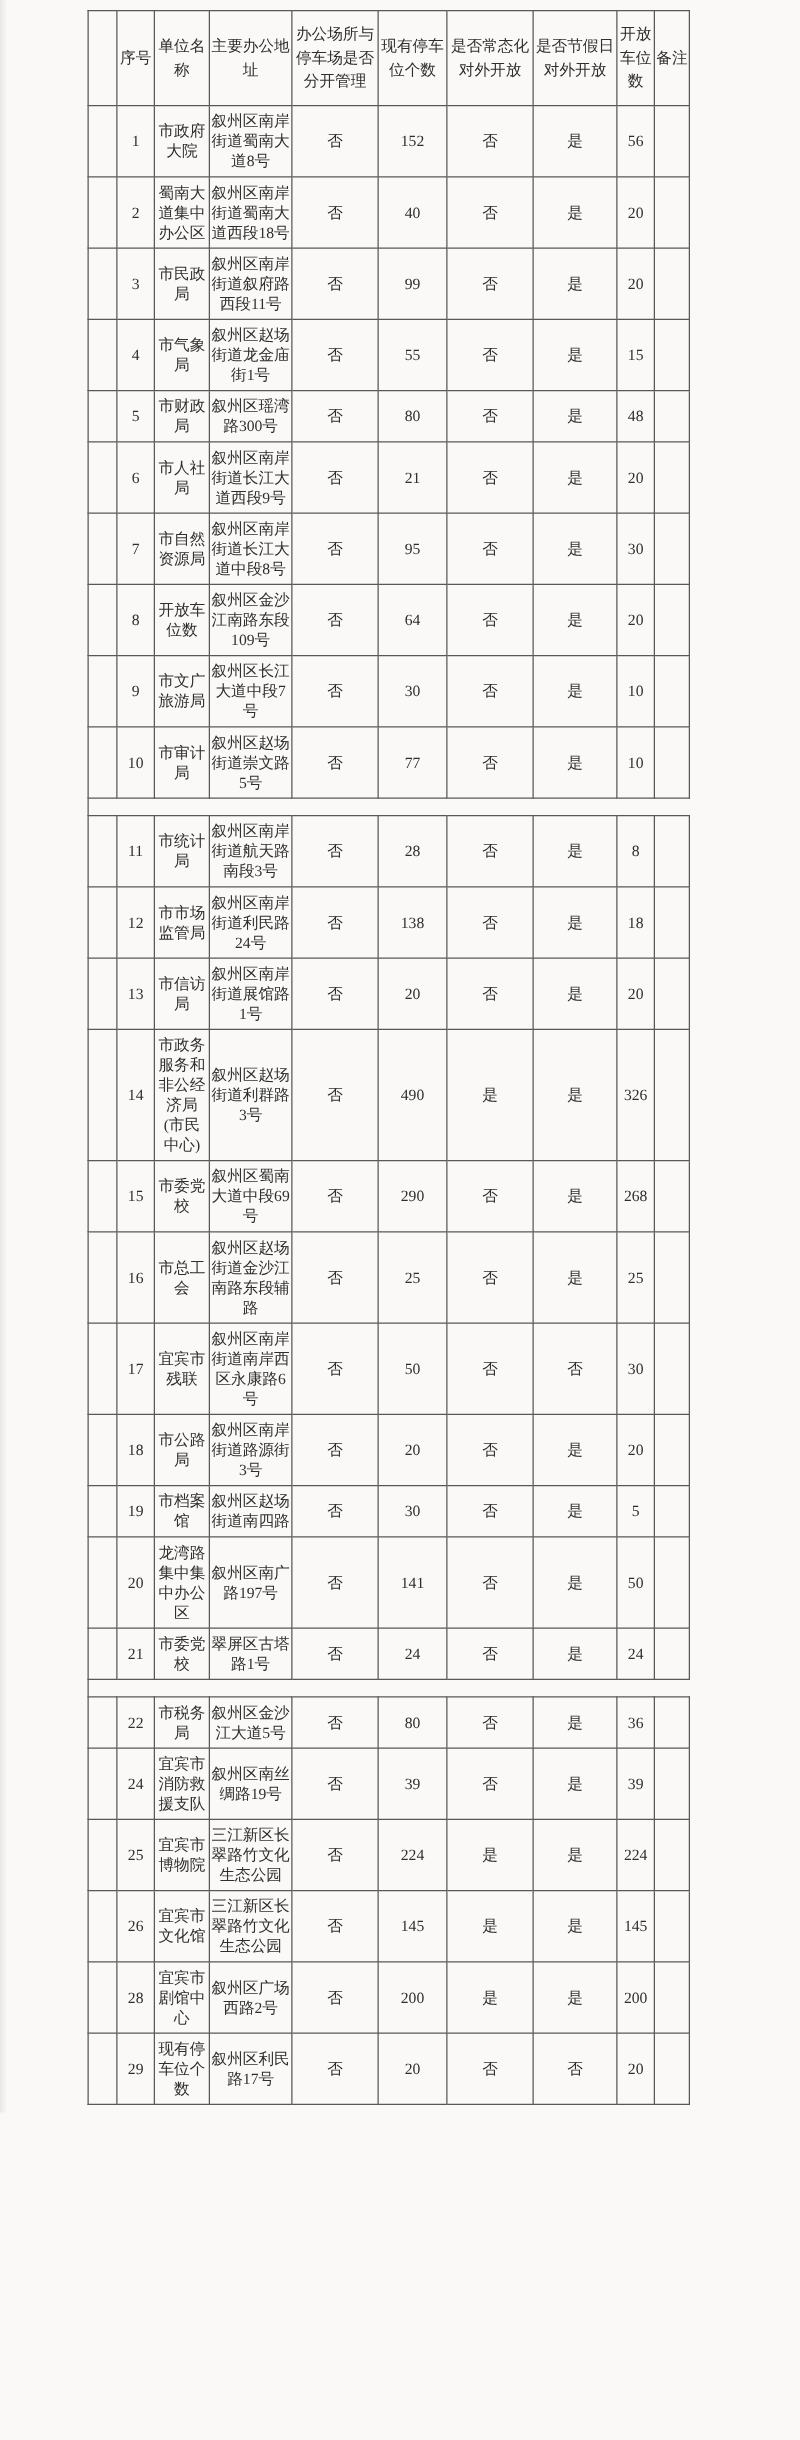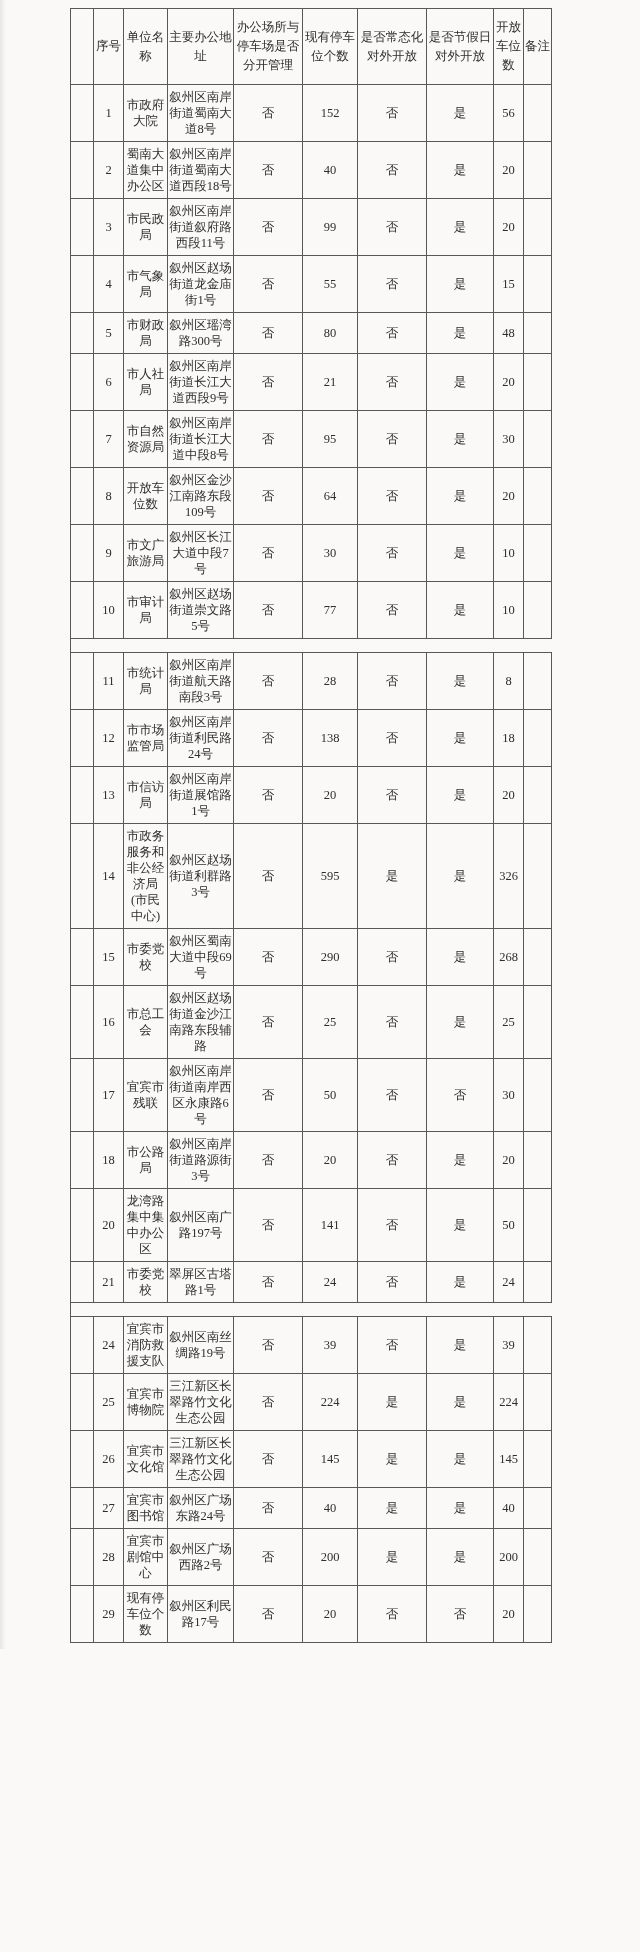--- a/index.html
+++ b/index.html
@@ -263,21 +263,21 @@
           <td>是</td>
           <td>20</td>
           <td></td>
         </tr>
         <tr>
           <td></td>
           <td>14</td>
           <td>市政务服务和非公经济局(市民中心)</td>
           <td>叙州区赵场街道利群路3号</td>
           <td>否</td>
-          <td>595</td>
+          <td>490</td>
           <td>是</td>
           <td>是</td>
           <td>326</td>
           <td></td>
         </tr>
         <tr>
           <td></td>
           <td>15</td>
           <td>市委党校</td>
           <td>叙州区蜀南大道中段69号</td>
@@ -315,20 +315,32 @@
         <tr>
           <td></td>
           <td>18</td>
           <td>市公路局</td>
           <td>叙州区南岸街道路源街3号</td>
           <td>否</td>
           <td>20</td>
           <td>否</td>
           <td>是</td>
           <td>20</td>
+          <td></td>
+        </tr>
+        <tr>
+          <td></td>
+          <td>19</td>
+          <td>市档案馆</td>
+          <td>叙州区赵场街道南四路</td>
+          <td>否</td>
+          <td>30</td>
+          <td>否</td>
+          <td>是</td>
+          <td>5</td>
           <td></td>
         </tr>
         <tr>
           <td></td>
           <td>20</td>
           <td>龙湾路集中集中办公区</td>
           <td>叙州区南广路197号</td>
           <td>否</td>
           <td>141</td>
           <td>否</td>
@@ -362,20 +374,32 @@
       <col class="w-separate">
         <col class="w-total">
         <col class="w-daily">
         <col class="w-holiday">
       <col class="w-open">
         <col class="w-remark">
     </colgroup>
     <tbody>
         <tr>
           <td></td>
+          <td>22</td>
+          <td>市税务局</td>
+          <td>叙州区金沙江大道5号</td>
+          <td>否</td>
+          <td>80</td>
+          <td>否</td>
+          <td>是</td>
+          <td>36</td>
+          <td></td>
+        </tr>
+        <tr>
+          <td></td>
           <td>24</td>
           <td>宜宾市消防救援支队</td>
           <td>叙州区南丝绸路19号</td>
           <td>否</td>
           <td>39</td>
           <td>否</td>
           <td>是</td>
           <td>39</td>
           <td></td>
         </tr>
@@ -398,32 +422,20 @@
           <td>三江新区长翠路竹文化生态公园</td>
           <td>否</td>
           <td>145</td>
           <td>是</td>
           <td>是</td>
           <td>145</td>
           <td></td>
         </tr>
         <tr>
           <td></td>
-          <td>27</td>
-          <td>宜宾市图书馆</td>
-          <td>叙州区广场东路24号</td>
-          <td>否</td>
-          <td>40</td>
-          <td>是</td>
-          <td>是</td>
-          <td>40</td>
-          <td></td>
-        </tr>
-        <tr>
-          <td></td>
           <td>28</td>
           <td>宜宾市剧馆中心</td>
           <td>叙州区广场西路2号</td>
           <td>否</td>
           <td>200</td>
           <td>是</td>
           <td>是</td>
           <td>200</td>
           <td></td>
         </tr>

